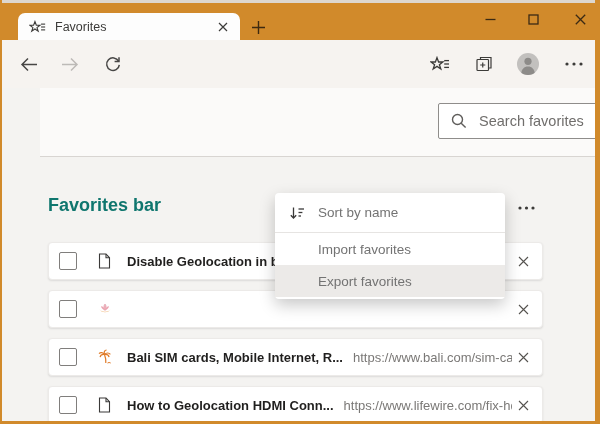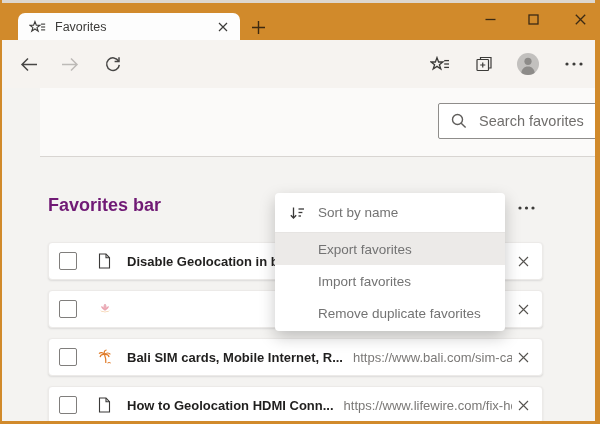--- a/index.html
+++ b/index.html
@@ -39,21 +39,21 @@
   #more-btn{left:561px;top:12px;width:26px;height:24px;}
   
   #pagehead{left:0;top:88px;width:600px;height:69px;background:#fbfaf9;border-bottom:1px solid #d8d5d2;margin-left:40px;}
   #hamburger{left:18px;top:110px;width:24px;height:24px;}
   #page-title{left:48px;top:108px;font-size:22px;font-weight:700;color:#1b1a19;}
   #searchbox{left:398px;top:15px;width:194px;height:36px;background:#fff;border:1px solid #8f8d8b;border-radius:2px;display:flex;align-items:center;padding:0 8px 0 12px;position:absolute;}
   #search-input{border:none;outline:none;flex:1;margin-left:10px;font-size:14.5px;color:#3a3938;font-family:"Liberation Sans",sans-serif;background:transparent;}
   #search-input::placeholder{color:#706e6c;opacity:1;}
   
   #content{left:0;top:157px;width:600px;height:267px;background:#f4f3f1;}
-  #section-title{left:48px;top:38px;font-size:18px;font-weight:700;color:#701a75;position:absolute;}
+  #section-title{left:48px;top:38px;font-size:18px;font-weight:700;color:#0f766e;position:absolute;}
   #section-more{left:510px;top:40px;width:32px;height:22px;position:absolute;}
   .row{left:48px;width:495px;height:38px;background:#fff;border:1px solid #eceae8;border-radius:4px;box-shadow:0 1px 2px rgba(0,0,0,.10);display:flex;align-items:center;padding:0 8px 0 10px;position:absolute;}
   .checkbox{width:18px;height:18px;border:1px solid #807e7c;border-radius:2px;background:#fff;flex:none;}
   .fav-ico{width:16px;height:16px;margin-left:20px;flex:none;display:flex;align-items:center;}
   .row-title{font-size:13px;font-weight:700;color:#201f1e;margin-left:14px;white-space:nowrap;flex:none;}
   .row-url{font-size:13px;color:#7a7876;margin-left:10px;white-space:nowrap;overflow:hidden;flex:1;}
   .row-close{width:22px;height:22px;flex:none;}
   
   #menu{left:275px;top:193px;width:230px;background:#fff;border-radius:4px;box-shadow:0 6px 16px rgba(0,0,0,.22);z-index:10;position:absolute;padding-bottom:2px;}
   .menu-item{height:32px;display:flex;align-items:center;font-size:13.5px;color:#737373;padding-left:43px;}
@@ -289,28 +289,25 @@
           <path d="M4.5 2.5 V12.8"></path>
             <path d="M1.8 10.2 L4.5 13 L7.2 10.2"></path>
           <path d="M9.5 4 H15"></path>
             <path d="M9.5 7.5 H13.4"></path>
             <path d="M9.5 11 H12"></path>
         </svg>
       </span>
       <span>Sort by name</span>
     </div>
     <div class="menu-divider"></div>
+    <div class="menu-item">
+      <span>Import favorites</span>
+    </div>
     <div class="menu-item hl">
       <span>Export favorites</span>
-    </div>
-    <div class="menu-item">
-      <span>Import favorites</span>
-    </div>
-    <div class="menu-item">
-      <span>Remove duplicate favorites</span>
     </div>
   </div>
 
   <div id="top-strip" class="abs"></div>
   <div id="border-left" class="abs"></div>
   <div id="border-right" class="abs"></div>
   <div id="border-bottom" class="abs"></div>
 </div>
 
 </body></html>

